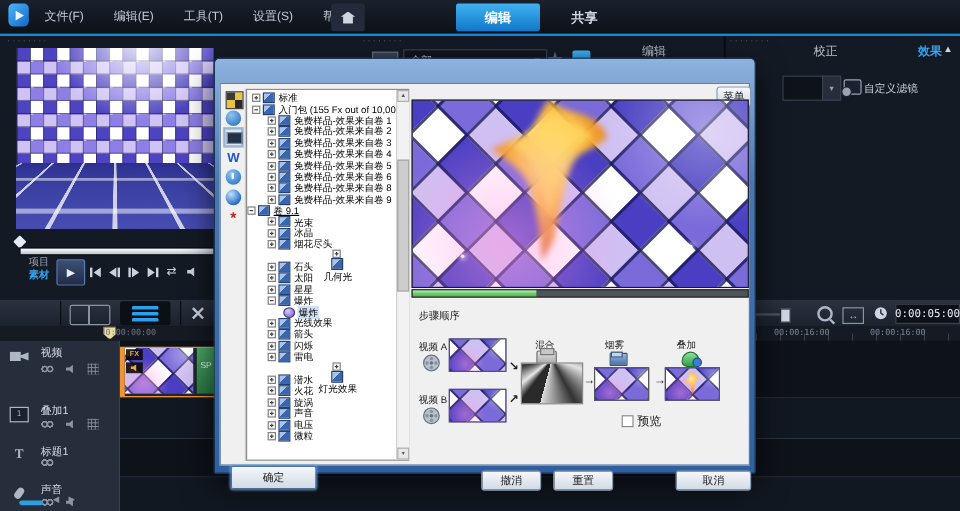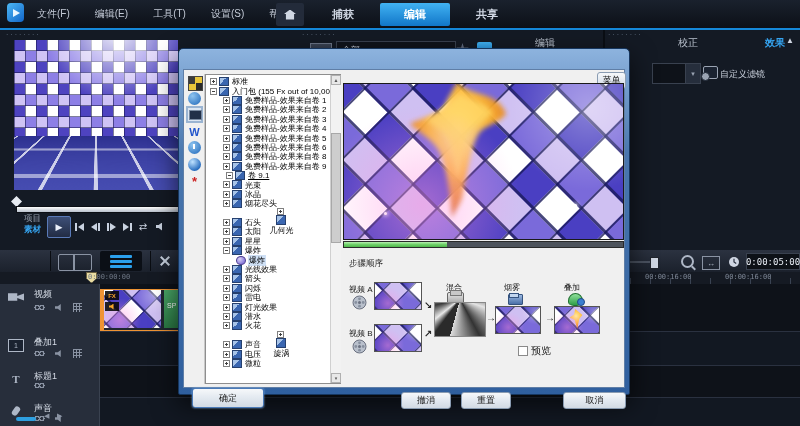--- a/index.html
+++ b/index.html
@@ -276,21 +276,20 @@
     <div id="menu-items" class="abs">
         <span class="menu-item">文件(F)</span>
         <span class="menu-item">编辑(E)</span>
         <span class="menu-item">工具(T)</span>
         <span class="menu-item">设置(S)</span>
         <span class="menu-item">帮助(H)</span>
       </div>
     <div id="tab-home" class="abs mode-tab flexc">
         <span class="home-glyph"></span>
       </div>
-    <div id="tab-capture" class="abs mode-tab flexc">捕获</div>
     <div id="tab-edit" class="abs mode-tab flexc">编辑</div>
     <div id="tab-share" class="abs mode-tab flexc">共享</div>
   </div>
   <div class="blue-line abs"></div>
 
   <div id="panel-row" class="abs"></div>
   <div class="abs dots" style="left:6px;top:32px;">········</div>
   <div class="abs dots" style="left:302px;top:32px;">········</div>
   <div class="abs dots" style="left:608px;top:32px;">········</div>
   <div id="vline1" class="abs"></div>
@@ -509,21 +508,21 @@
           <div class="trow" style="padding-left: 17px;">
             <span class="exp plus"></span>
             <span class="ticon"></span>
             <span class="tlabel">免费样品-效果来自卷 8</span>
           </div>
           <div class="trow" style="padding-left: 17px;">
             <span class="exp plus"></span>
             <span class="ticon"></span>
             <span class="tlabel">免费样品-效果来自卷 9</span>
           </div>
-          <div class="trow" style="padding-left: 20px; text-decoration: underline;">
+          <div class="trow" style="padding-left: 0; text-decoration: underline;">
             <span class="exp minus"></span>
             <span class="ticon"></span>
             <span class="tlabel">卷 9.1</span>
           </div>
           <div class="trow" style="padding-left: 17px;">
             <span class="exp plus"></span>
             <span class="ticon"></span>
             <span class="tlabel">光束</span>
           </div>
           <div class="trow" style="padding-left: 17px;">
@@ -578,36 +577,36 @@
           <div class="trow" style="padding-left: 17px;">
             <span class="exp plus"></span>
             <span class="ticon"></span>
             <span class="tlabel">闪烁</span>
           </div>
           <div class="trow" style="padding-left: 17px;">
             <span class="exp plus"></span>
             <span class="ticon"></span>
             <span class="tlabel">雷电</span>
           </div>
-          <div class="trow" style="padding-left: 17px;">
+          <div class="trow" style="padding-left: 17px; flex-direction: column;">
             <span class="exp plus"></span>
             <span class="ticon"></span>
             <span class="tlabel">灯光效果</span>
           </div>
           <div class="trow" style="padding-left: 17px;">
             <span class="exp plus"></span>
             <span class="ticon"></span>
             <span class="tlabel">潜水</span>
           </div>
           <div class="trow" style="padding-left: 17px;">
             <span class="exp plus"></span>
             <span class="ticon"></span>
             <span class="tlabel">火花</span>
           </div>
-          <div class="trow" style="padding-left: 17px; flex-direction: column;">
+          <div class="trow" style="padding-left: 17px;">
             <span class="exp plus"></span>
             <span class="ticon"></span>
             <span class="tlabel">旋涡</span>
           </div>
           <div class="trow" style="padding-left: 17px;">
             <span class="exp plus"></span>
             <span class="ticon"></span>
             <span class="tlabel">声音</span>
           </div>
           <div class="trow" style="padding-left: 17px;">

